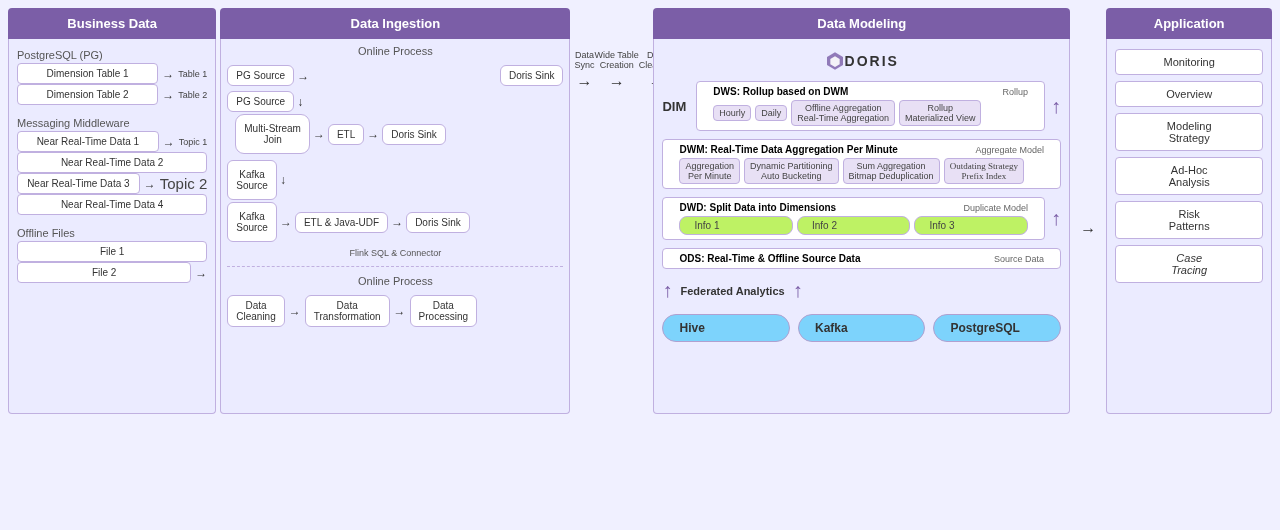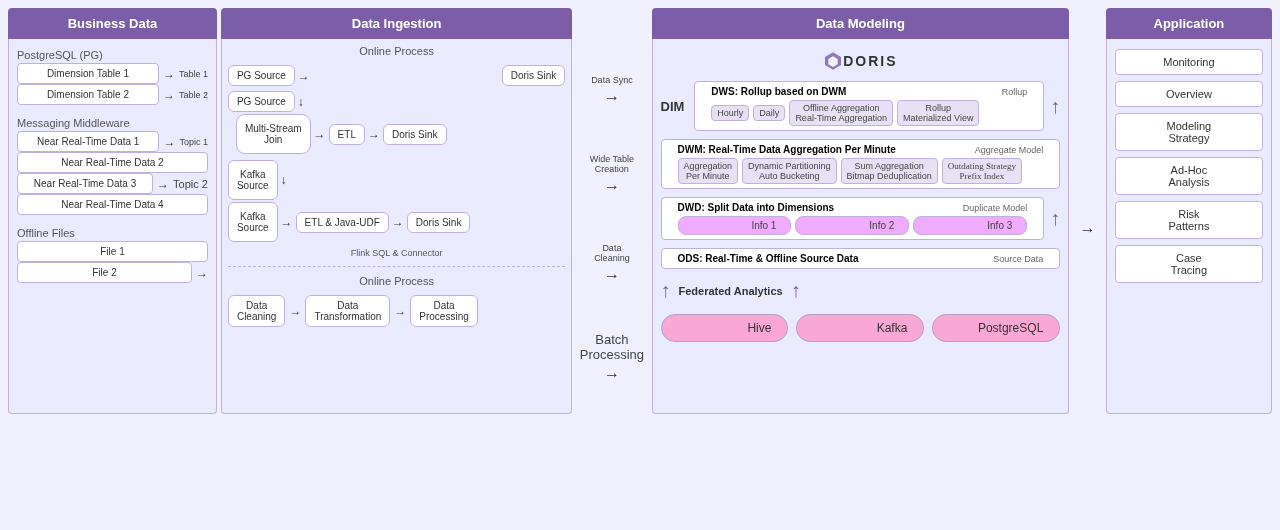--- a/index.html
+++ b/index.html
@@ -159,44 +159,44 @@
       border-radius: 4px;
       padding: 4px 16px;
       background: white;
       margin: 2px 0;
     }
     .mod-info-row {
       display: flex;
       gap: 4px;
     }
     .mod-info-chip {
-      background: #f0abfc;
+      background: #bef264;
       border: 1px solid #c0b0e0;
       border-radius: 8px;
       padding: 3px 14px;
       font-size: 10px;
       color: #444;
       flex: 1;
-      text-align: right;
+      text-align: left;
     }
     .hive-row {
       display: flex;
       gap: 8px;
       margin-top: 4px;
     }
     .hive-chip {
-      background: #f9a8d4;
+      background: #7dd3fc;
       border: 1px solid #b0a0d0;
       border-radius: 20px;
       padding: 6px 16px;
       font-size: 12px;
-      font-weight: normal;
+      font-weight: bold;
       color: #333;
       flex: 1;
-      text-align: right;
+      text-align: left;
     }
 
     
     .outer {
       display: flex;
       flex-direction: row;
       width: 1280px;
       height: 406px;
     }
     .ing-area-label {
@@ -251,21 +251,21 @@
           <div class="biz-box" style="flex:1">Near Real-Time Data 1</div>
           <span class="small-arrow">→</span>
           <span style="font-size:9px;color:#444;white-space:nowrap">Topic 1</span>
         </div>
         <div class="biz-row">
           <div class="biz-box" style="flex:1">Near Real-Time Data 2</div>
         </div>
         <div class="biz-row">
           <div class="biz-box" style="flex:1">Near Real-Time Data 3</div>
           <span class="small-arrow">→</span>
-          <span style="font-size:11px;color:#444;white-space:nowrap">Topic 2</span>
+          <span style="font-size:15px;color:#444;white-space:nowrap">Topic 2</span>
         </div>
         <div class="biz-row">
           <div class="biz-box" style="flex:1">Near Real-Time Data 4</div>
         </div>
       </div>
 
       <div class="biz-group">
         <div class="biz-label">Offline Files</div>
         <div class="biz-row">
           <div class="biz-box" style="flex:1">File 1</div>
@@ -333,21 +333,21 @@
         <div class="ing-box" style="white-space:pre;text-align:center;">Data
 Transformation</div>
         <span class="small-arrow">→</span>
         <div class="ing-box" style="white-space:pre;text-align:center;">Data
 Processing</div>
       </div>
 
     </div>
   </div>
 
-  <div style="display:flex;flex-direction:column;justify-content:space-around;width:75px;padding-top:50px;">
+  <div style="display:flex;flex-direction:row;justify-content:space-around;width:75px;padding-top:50px;">
     <div style="display:flex;flex-direction:column;align-items:center;gap:2px;">
       <span style="font-size:9px;color:#444;text-align:center;">Data Sync</span>
       <span style="font-size:16px;color:#333;">→</span>
     </div>
     <div style="display:flex;flex-direction:column;align-items:center;gap:2px;">
       <span style="font-size:9px;color:#444;text-align:center;white-space:pre;">Wide Table
 Creation</span>
       <span style="font-size:16px;color:#333;">→</span>
     </div>
     <div style="display:flex;flex-direction:column;align-items:center;gap:2px;">
@@ -462,18 +462,18 @@
     <div class="section-header">Application</div>
     <div class="section-body" style="display:flex;flex-direction:column;gap:6px;padding:10px 8px;">
       <div class="app-box">Monitoring</div>
       <div class="app-box">Overview</div>
       <div class="app-box" style="white-space:pre;text-align:center;">Modeling
 Strategy</div>
       <div class="app-box" style="white-space:pre;text-align:center;">Ad-Hoc
 Analysis</div>
       <div class="app-box" style="white-space:pre;text-align:center;">Risk
 Patterns</div>
-      <div class="app-box" style="white-space:pre;text-align:center;">Case
+      <div class="app-box" style="white-space:pre;text-align:center;font-style:italic;">Case
 Tracing</div>
     </div>
   </div>
 
 </div>
 
 </body></html>

